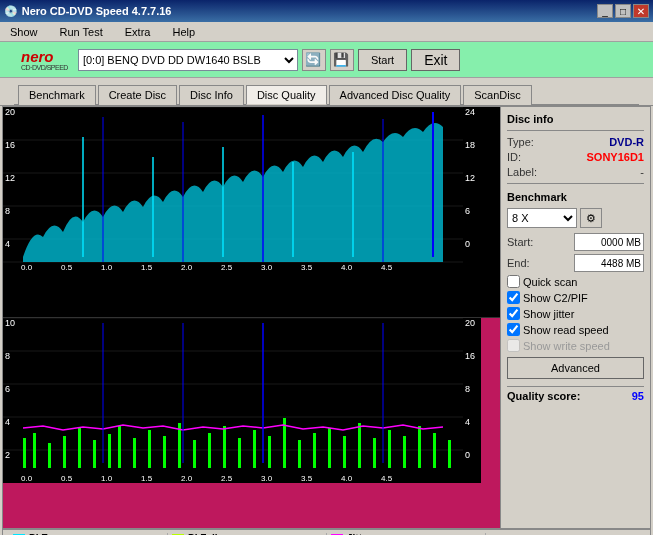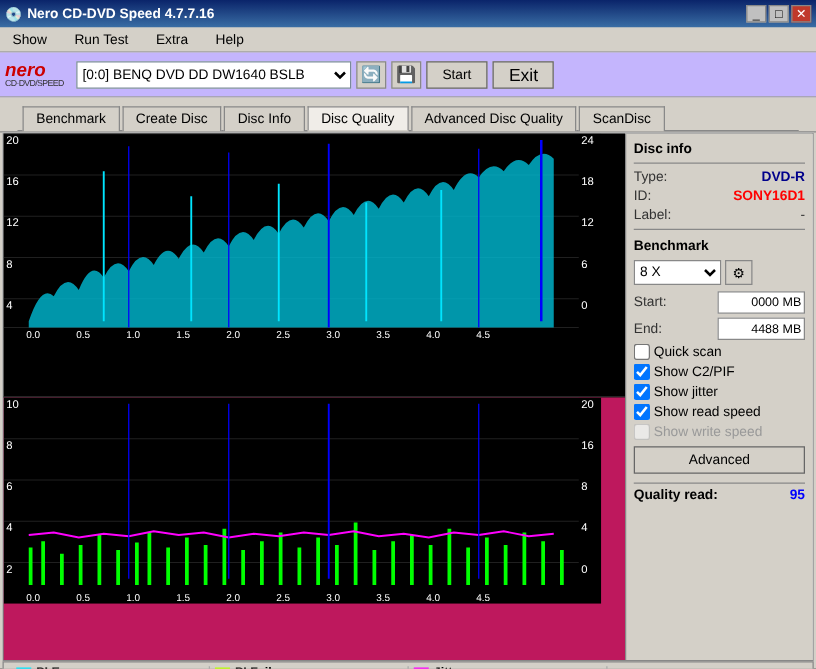--- a/index.html
+++ b/index.html
@@ -10,21 +10,21 @@
     .titlebar-title { font-size: 11px; font-weight: bold; display: flex; align-items: center; gap: 4px; }
     .titlebar-buttons { display: flex; gap: 2px; }
     .titlebar-btn { width: 16px; height: 14px; font-size: 10px; display: flex; align-items: center; justify-content: center; cursor: pointer; background: #c0c0c0; color: black; border: 1px solid #888; }
     .titlebar-btn.close { background: #c0392b; color: white; }
 
     
     .menubar { background: #d4d0c8; height: 20px; display: flex; align-items: center; border-bottom: 1px solid #a0a0a0; padding: 0 4px; gap: 10px; }
     .menu-item { font-size: 11px; padding: 2px 6px; cursor: pointer; }
 
     
-    .toolbar { background: #c4b5fd; height: 36px; display: flex; align-items: center; padding: 2px 4px; gap: 4px; border-bottom: 1px solid #a0a0a0; }
+    .toolbar { background: #86efac; height: 36px; display: flex; align-items: center; padding: 2px 21px; gap: 4px; border-bottom: 1px solid #a0a0a0; }
     .drive-select { height: 22px; border: 1px solid #7a8a9a; background: white; font-size: 11px; width: 220px; }
     .toolbar-btn-icon { width: 24px; height: 22px; border: 1px solid #888; background: #d4d0c8; cursor: pointer; display: flex; align-items: center; justify-content: center; font-size: 13px; }
     .toolbar-btn-start { height: 22px; padding: 0 12px; background: #d4d0c8; border: 1px solid #666; cursor: pointer; font-size: 11px; }
     .toolbar-btn-exit { height: 22px; padding: 0 12px; background: #d4d0c8; border: 1px solid #666; cursor: pointer; font-size: 14px; }
 
     
     .tabs { display: flex; gap: 2px; padding: 4px 4px 0; background: #d4d0c8; border-bottom: 1px solid #888; }
     .tab { padding: 3px 10px; border: 1px solid #888; background: #d4d0c8; cursor: pointer; border-bottom: none; font-size: 11px; position: relative; top: 1px; }
     .tab.active { background: #d4d0c8; border-bottom: 1px solid #d4d0c8; z-index: 2; background: #f0ede8; }
 
@@ -292,21 +292,21 @@
       <span>Show read speed</span>
     </div>
     <div class="checkbox-row">
       <input type="checkbox" disabled="" style="">
       <span style="color:#999;">Show write speed</span>
     </div>
 
     <button class="adv-btn">Advanced</button>
 
     <div class="quality-score-row">
-      <span>Quality read:</span>
+      <span>Quality score:</span>
       <span class="quality-score-val">95</span>
     </div>
   </div>
 </div>
 
 <div class="stats-bar">
 
   <div class="stat-group">
     <div class="stat-title">
       <span class="color-box" style="background:#00e5ff;"></span>

